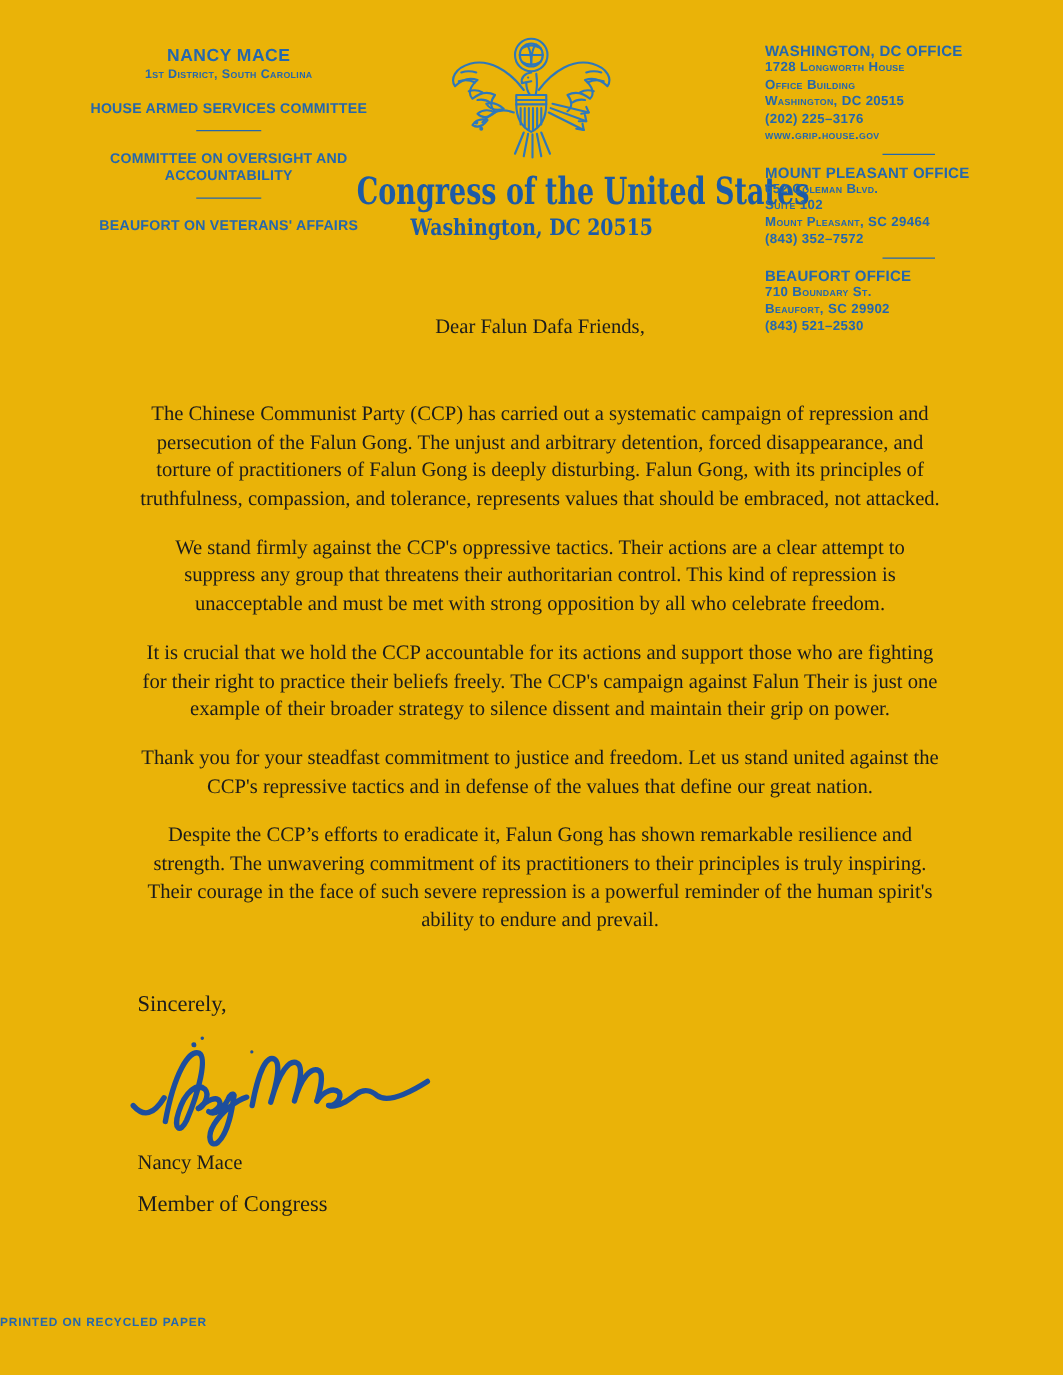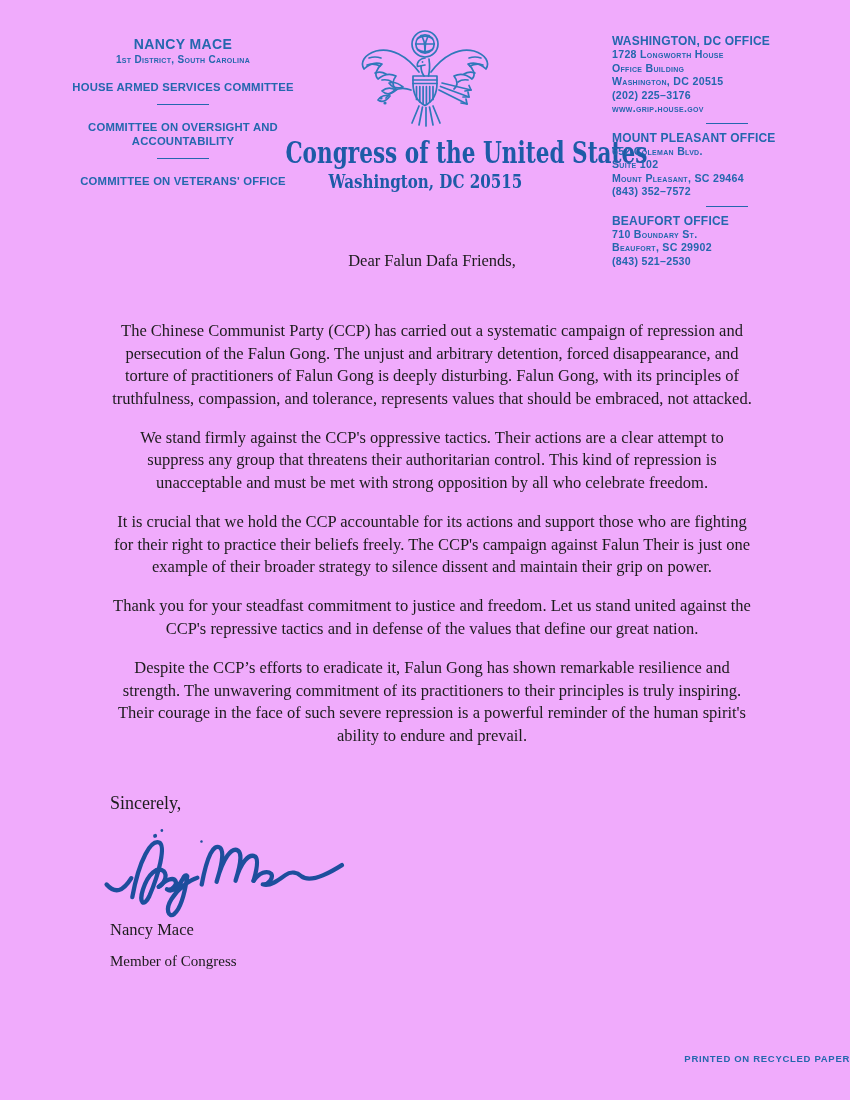--- a/index.html
+++ b/index.html
@@ -1,19 +1,19 @@
 <!DOCTYPE html>
 <html><head>
 <meta charset="utf-8">
 <style>
   * { margin:0; padding:0; box-sizing:border-box; }
   html,body { background:#ffffff; }
   .page {
     position:relative; width:850px; height:1100px; margin:0 auto;
-    background:#f0abfc; overflow:hidden;
+    background:#eab308; overflow:hidden;
     font-family:"Liberation Sans", sans-serif;
   }
   .member-block {
     position:absolute; left:52px; top:36px; width:262px;
     text-align:center; color:#2467ae;
   }
   .member-name { font-size:14px; font-weight:bold; letter-spacing:.4px; }
   .member-district { font-size:10px; font-weight:bold; font-variant:small-caps; letter-spacing:.3px; margin-top:2px; }
   .committee { font-size:11.3px; font-weight:bold; line-height:14px; letter-spacing:.2px; margin-top:15px; }
   .divider { width:52px; border-top:1.6px solid #2467ae; margin:10px auto 0 auto; }
@@ -40,40 +40,40 @@
     position:absolute; left:110px; width:644px; top:250px;
     font-family:"Liberation Serif", serif; font-size:16.5px; line-height:22.4px;
     color:#1c1c1c; text-align:center;
   }
   .salutation { margin-bottom:48px; }
   .para { margin-bottom:17px; }
 
   .closing-block { position:absolute; left:110px; top:793px; font-family:"Liberation Serif", serif; font-size:18px; color:#1c1c1c; }
   .signature-svg { position:absolute; left:100px; top:818px; }
   .signer-name  { position:absolute; left:110px; top:920px; font-family:"Liberation Serif", serif; font-size:16.5px; color:#1c1c1c; }
-  .signer-title { position:absolute; left:110px; top:953px; font-family:"Liberation Serif", serif; font-size:15px; color:#1c1c1c; }
+  .signer-title { position:absolute; left:110px; top:953px; font-family:"Liberation Serif", serif; font-size:18px; color:#1c1c1c; }
 
   .footer-note {
     position:absolute; left:0; top:1053px; width:100%;
-    text-align:right; color:#2467ae; font-size:9.5px; font-weight:bold; letter-spacing:.7px;
+    text-align:left; color:#2467ae; font-size:9.5px; font-weight:bold; letter-spacing:.7px;
   }
 </style>
 </head>
 <body>
 
 <div class="page">
 
   <div class="member-block">
     <div class="member-name">NANCY MACE</div>
     <div class="member-district">1st District, South Carolina</div>
     <div class="committee">HOUSE ARMED SERVICES COMMITTEE</div>
     <div class="divider"></div>
     <div class="committee">COMMITTEE ON OVERSIGHT AND ACCOUNTABILITY</div>
     <div class="divider"></div>
-    <div class="committee">COMMITTEE ON VETERANS' OFFICE</div>
+    <div class="committee">BEAUFORT ON VETERANS' AFFAIRS</div>
   </div>
 
   <div class="center-block">
     <div class="seal-wrap">
       <svg width="140" height="104" viewBox="0 0 140 104" xmlns="http://www.w3.org/2000/svg">
         <g stroke="#2f78ba" fill="none" stroke-width="1.7" stroke-linecap="round" stroke-linejoin="round">
 
           <circle cx="70" cy="16" r="13"></circle>
           <circle cx="70" cy="16" r="9.2"></circle>
           <path d="M62.5,10.5 q7.5,-4.5 15,0"></path>

